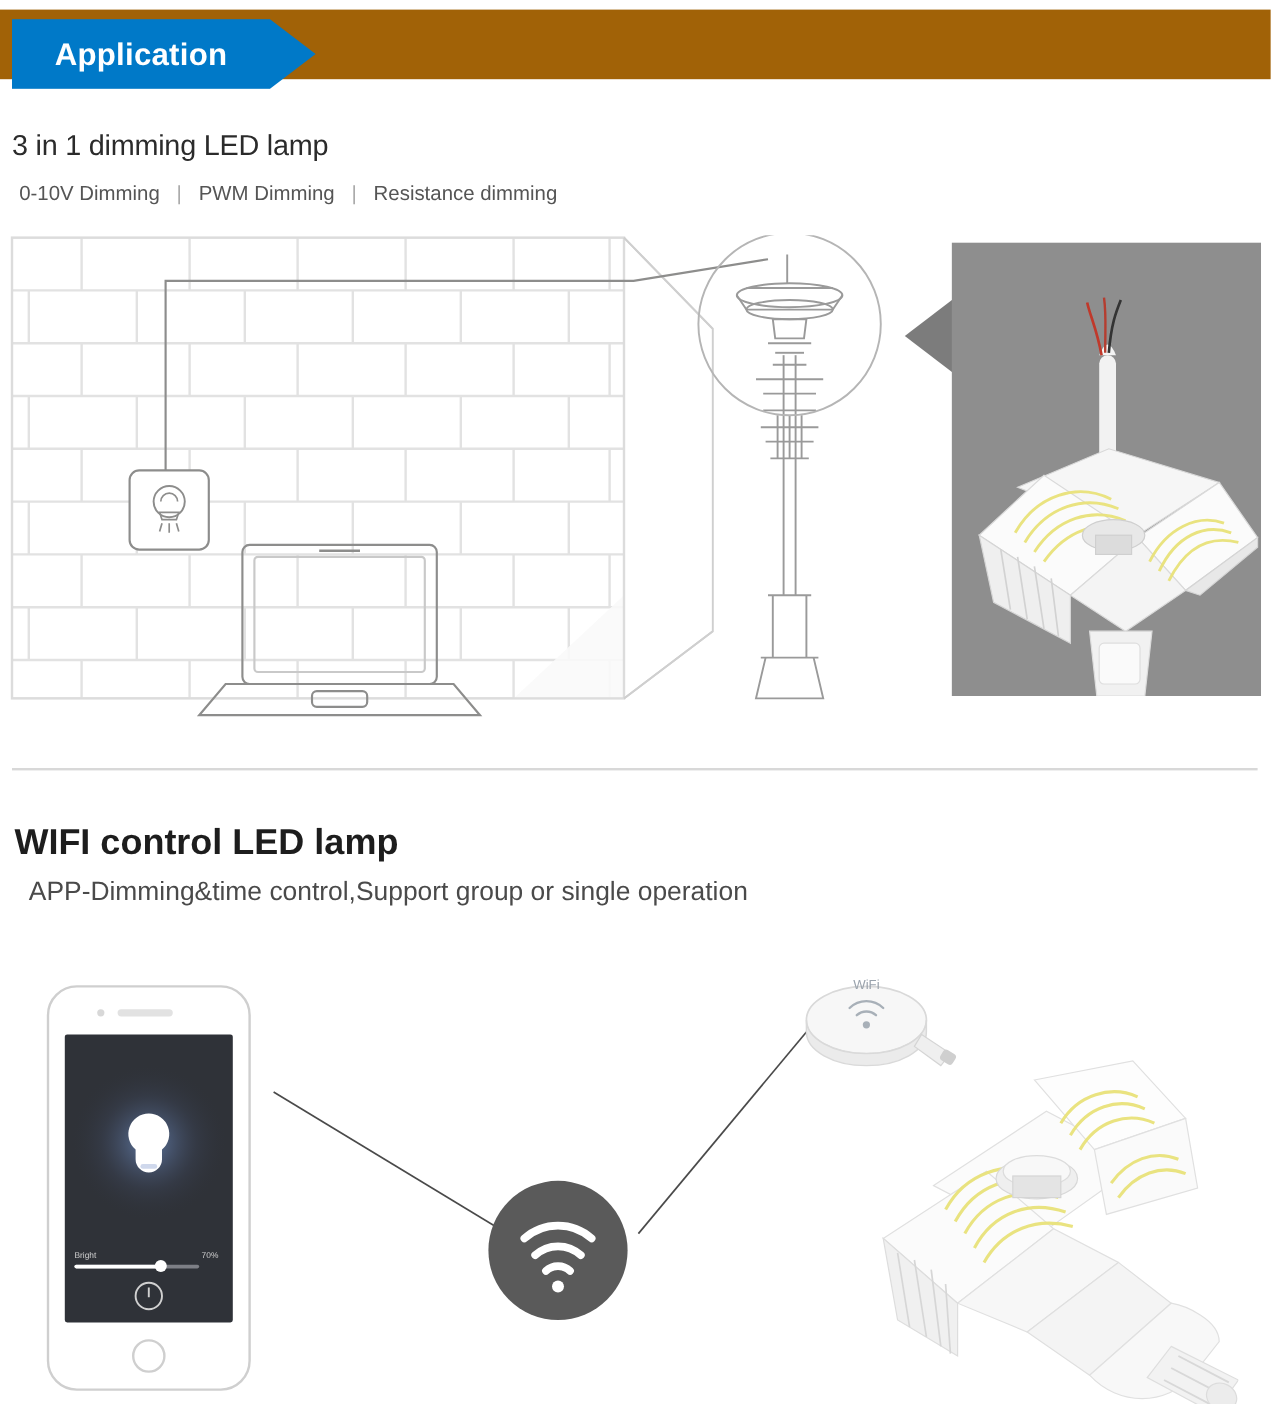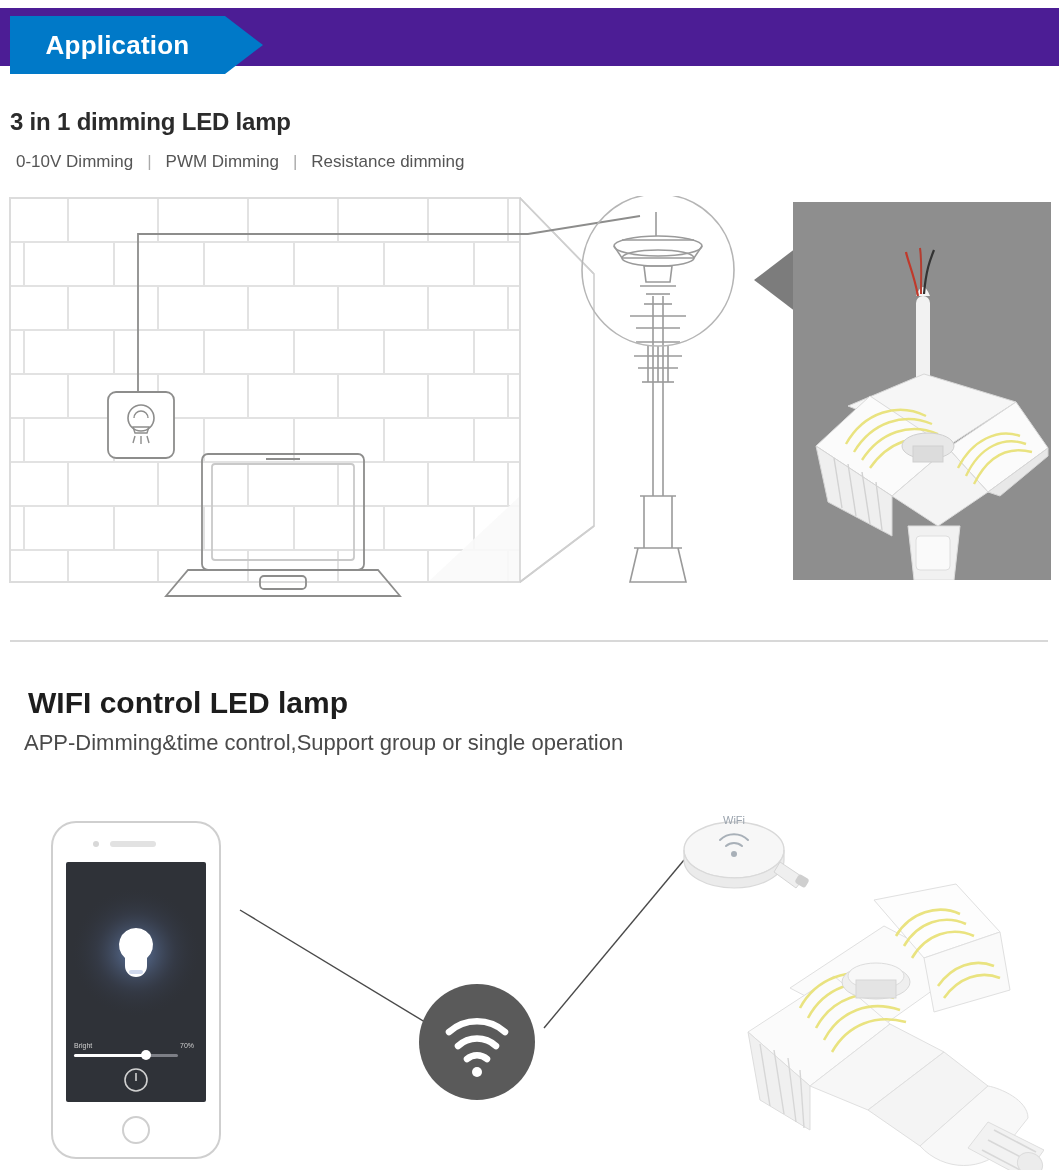--- a/index.html
+++ b/index.html
@@ -14,21 +14,21 @@
     font-family: "Liberation Sans", sans-serif;
     color: #333;
     overflow: hidden;
   }
 
   
   .banner {
     position: absolute;
     left: 0; top: 8px;
     width: 1059px; height: 58px;
-    background: #4c1d95;
+    background: #a16207;
   }
   .banner-tag {
     position: absolute;
     left: 10px; top: 8px;
     width: 250px; height: 58px;
     overflow: visible;
   }
   .banner-tag-body {
     position: absolute;
     left: 0; top: 0;
@@ -53,21 +53,21 @@
     font-size: 26px;
     font-weight: bold;
     letter-spacing: .2px;
   }
 
   
   .sec1-title {
     position: absolute;
     left: 10px; top: 108px;
     font-size: 24px;
-    font-weight: bold;
+    font-weight: normal;
     color: #2b2b2b;
     letter-spacing: -.2px;
   }
   .sec1-sub {
     position: absolute;
     left: 16px; top: 152px;
     font-size: 17px;
     color: #555;
     white-space: nowrap;
   }
@@ -86,36 +86,36 @@
   .divider {
     position: absolute;
     left: 10px; top: 640px;
     width: 1038px; height: 2px;
     background: #d8d8d8;
   }
 
   
   .sec2-title {
     position: absolute;
-    left: 28px; top: 686px;
+    left: 12px; top: 686px;
     font-size: 30px;
     font-weight: bold;
     color: #1d1d1d;
   }
   .sec2-sub {
     position: absolute;
     left: 24px; top: 730px;
     font-size: 22px;
     color: #4a4a4a;
   }
 
   
   .illus2 {
     position: absolute;
-    left: 44px; top: 800px;
+    left: 32px; top: 800px;
     width: 1000px; height: 370px;
   }
 
   svg { display: block; }
 </style>
 </head>
 <body>
 
 <div class="banner">
   <div class="banner-tag">

